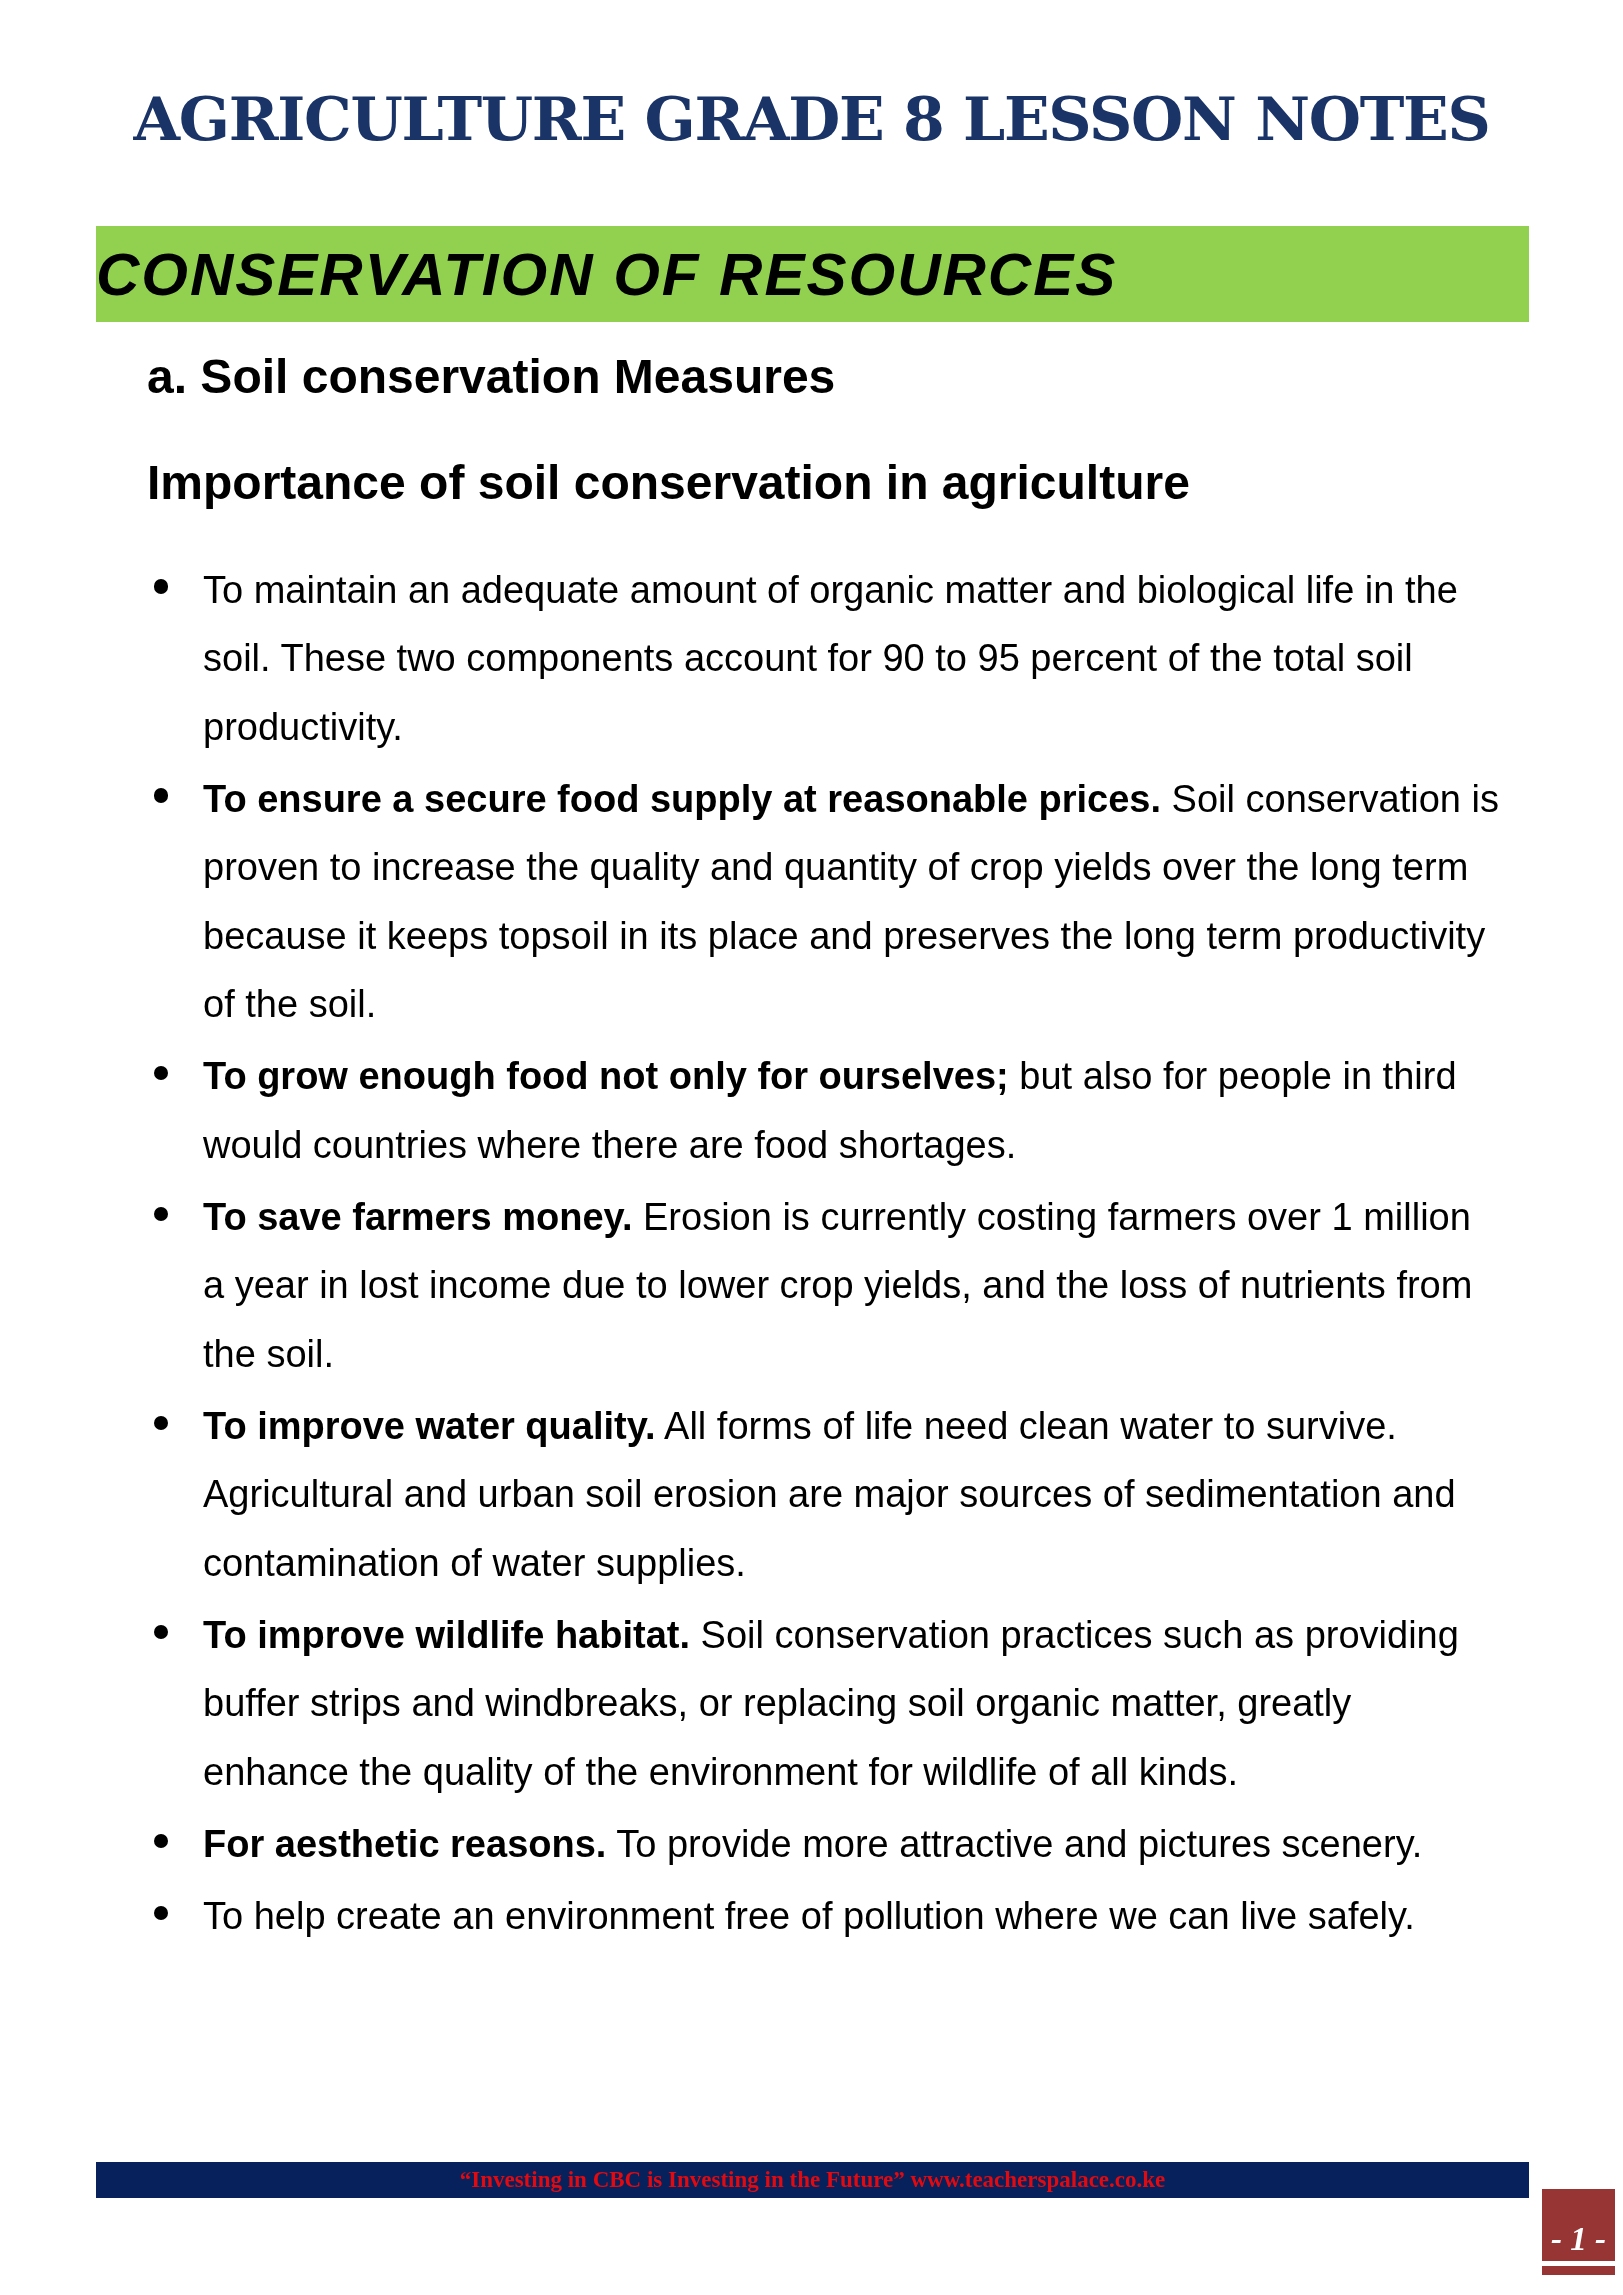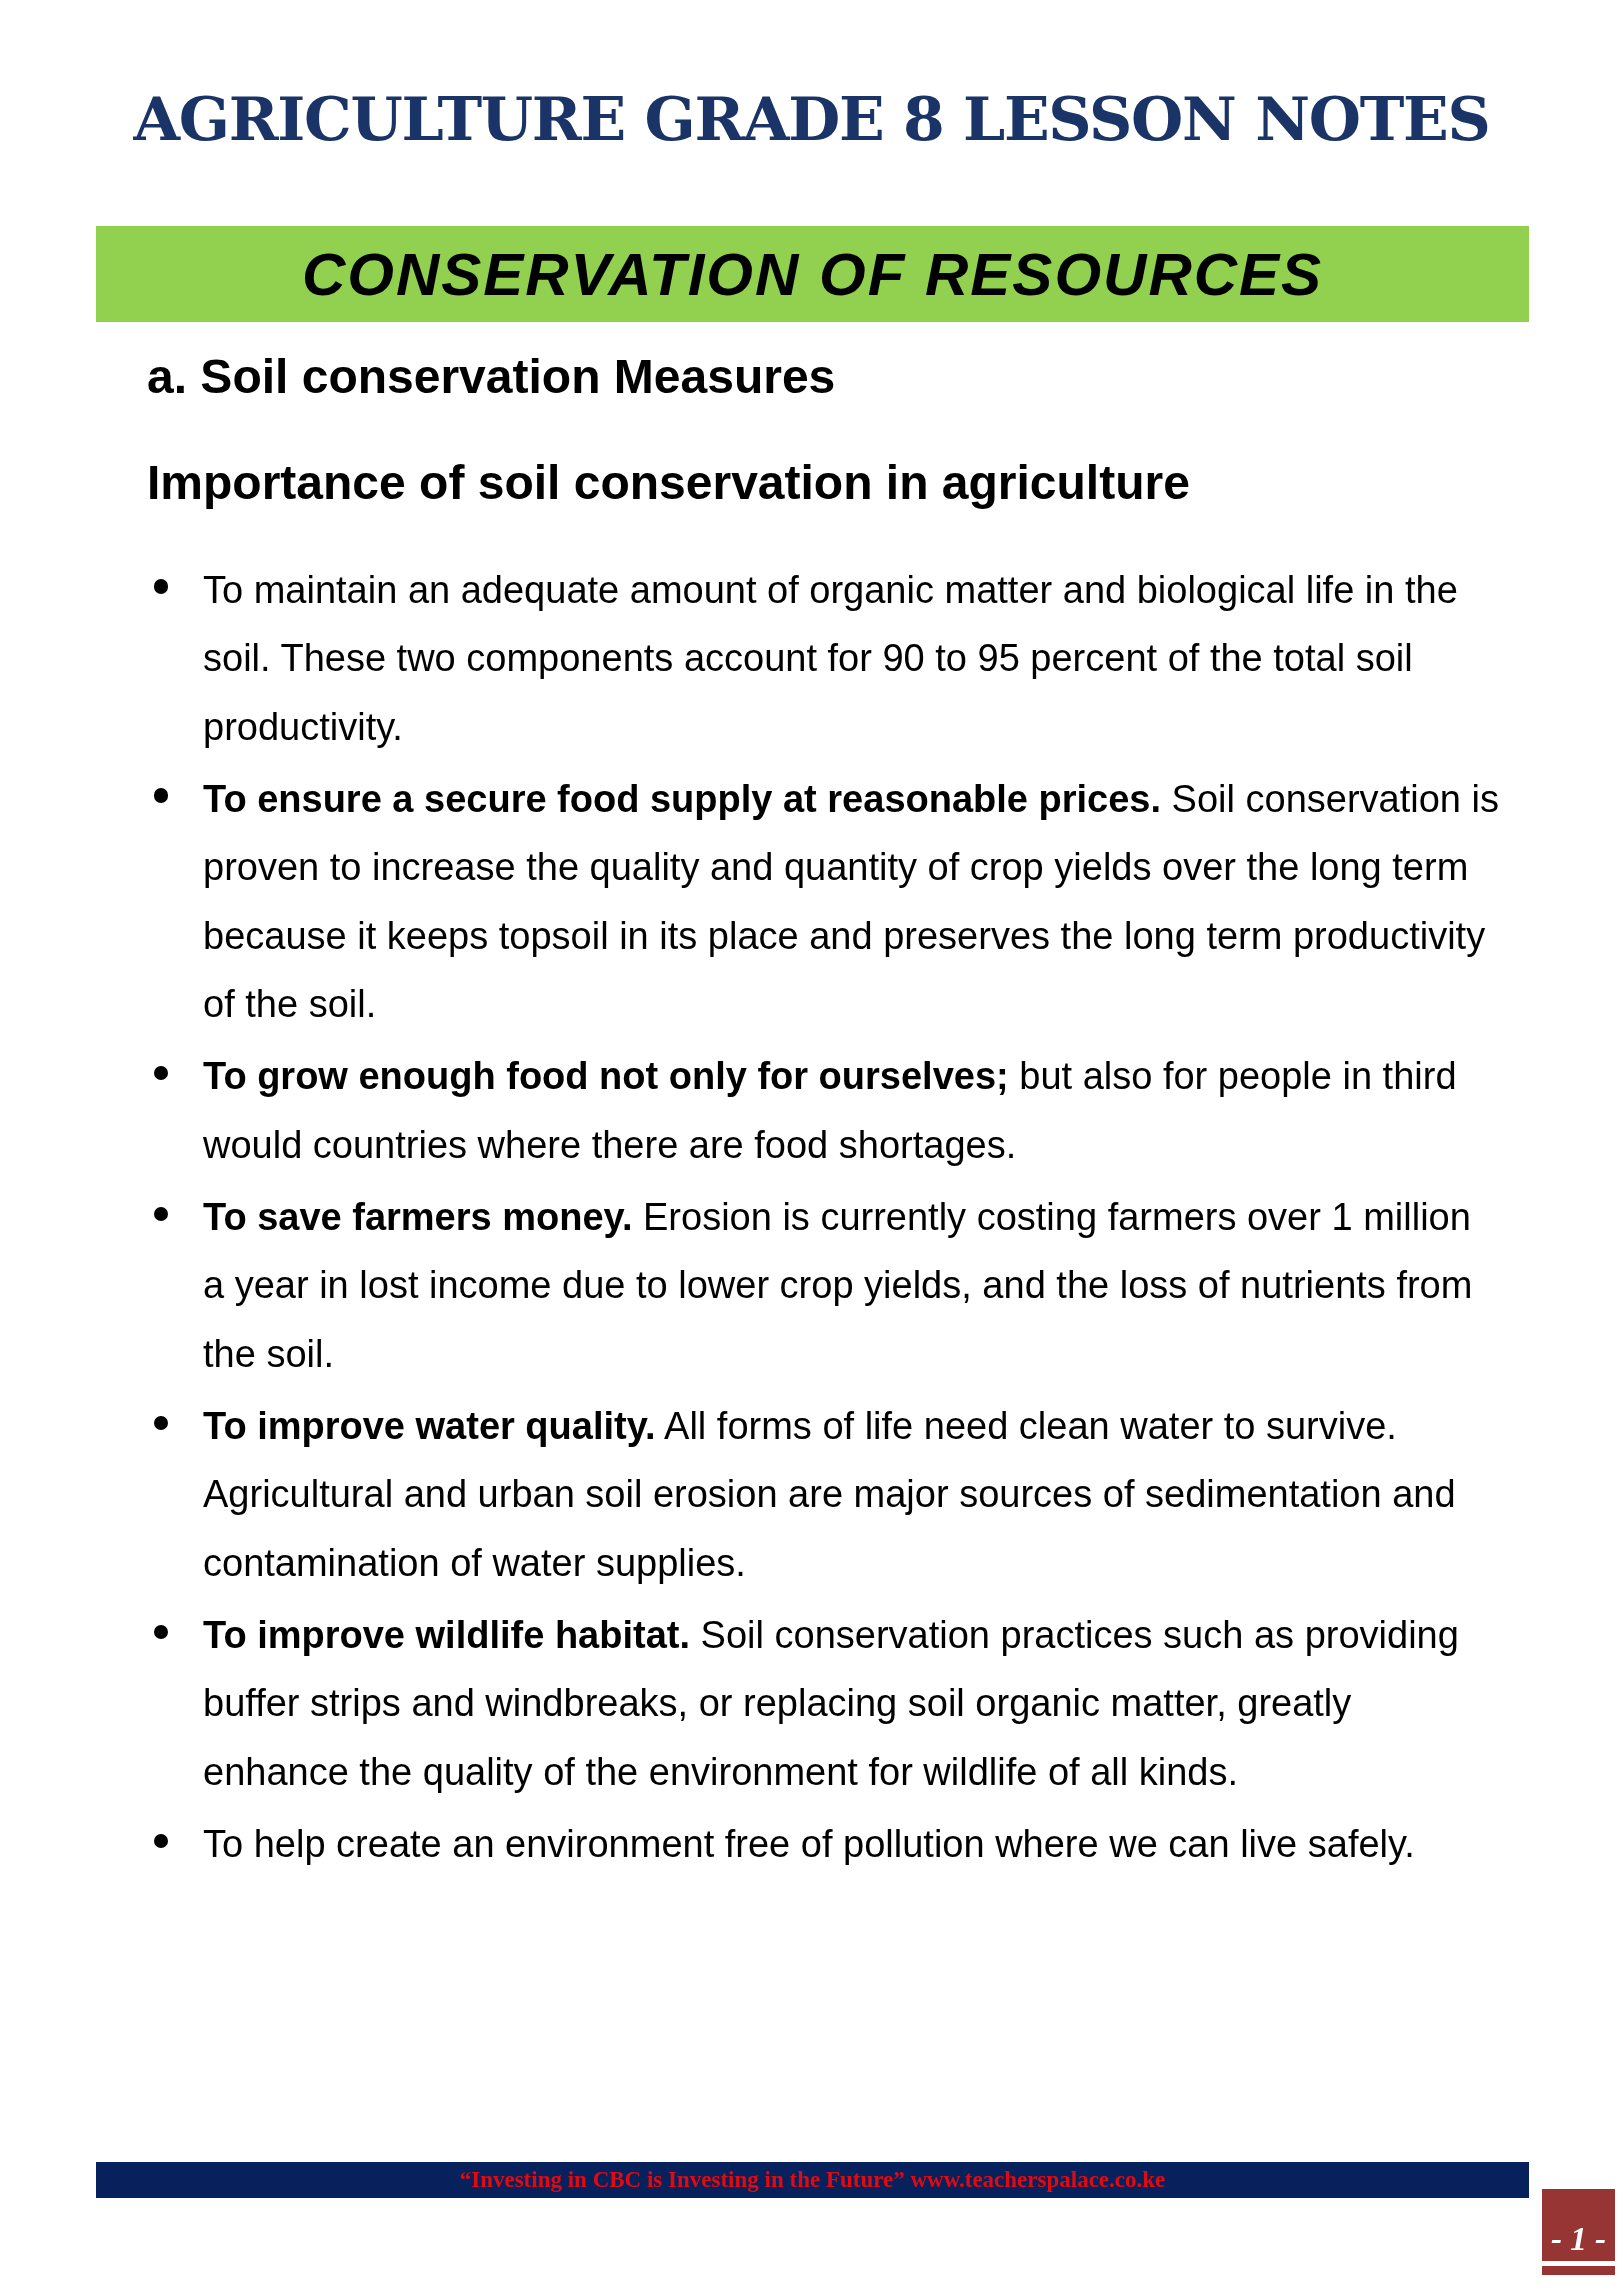--- a/index.html
+++ b/index.html
@@ -22,21 +22,21 @@
     letter-spacing: -1.3px;
     color: var(--title_navy, #1b3467);
     white-space: nowrap;
   }
 
   .banner {
     position: absolute;
     top: 226px; left: 96px;
     width: 1433px; height: 96px;
     background: var(--banner_green, #92d050);
-    display: flex; align-items: center; justify-content: center;
+    display: flex; align-items: center; 
   }
   .banner-text {
     font-weight: bold;
     font-style: italic;
     font-size: 60px;
     letter-spacing: 2px;
     color: #000;
     white-space: nowrap;
   }
 
@@ -124,20 +124,21 @@
   <div class="content">
     <p class="section-heading">a. Soil conservation Measures</p>
     <p class="subheading">Importance of soil conservation in agriculture</p>
     <ul class="bullets">
         <li><span class="marker"></span><span class="lead"></span><span class="rest">To maintain an adequate amount of organic matter and biological life in the soil. These two components account for 90 to 95 percent of the total soil productivity.</span></li>
         <li><span class="marker"></span><span class="lead">To ensure a secure food supply at reasonable prices.</span><span class="rest"> Soil conservation is proven to increase the quality and quantity of crop yields over the long term because it keeps topsoil in its place and preserves the long term productivity of the soil.</span></li>
         <li><span class="marker"></span><span class="lead">To grow enough food not only for ourselves;</span><span class="rest"> but also for people in third would countries where there are food shortages.</span></li>
         <li><span class="marker"></span><span class="lead">To save farmers money.</span><span class="rest"> Erosion is currently costing farmers over 1 million a year in lost income due to lower crop yields, and the loss of nutrients from the soil.</span></li>
         <li><span class="marker"></span><span class="lead">To improve water quality.</span><span class="rest"> All forms of life need clean water to survive. Agricultural and urban soil erosion are major sources of sedimentation and contamination of water supplies.</span></li>
         <li><span class="marker"></span><span class="lead">To improve wildlife habitat.</span><span class="rest"> Soil conservation practices such as providing buffer strips and windbreaks, or replacing soil organic matter, greatly enhance the quality of the environment for wildlife of all kinds.</span></li>
+        <li><span class="marker"></span><span class="lead">For aesthetic reasons.</span><span class="rest"> To provide more attractive and pictures scenery.</span></li>
         <li><span class="marker"></span><span class="lead"></span><span class="rest">To help create an environment free of pollution where we can live safely.</span></li>
       </ul>
   </div>
 
   <div class="footer-bar">
     <span class="footer-text">“Investing in CBC is Investing in the Future” www.teacherspalace.co.ke</span>
   </div>
 
   <div class="page-box">
     <span class="page-num">- 1 -</span>

